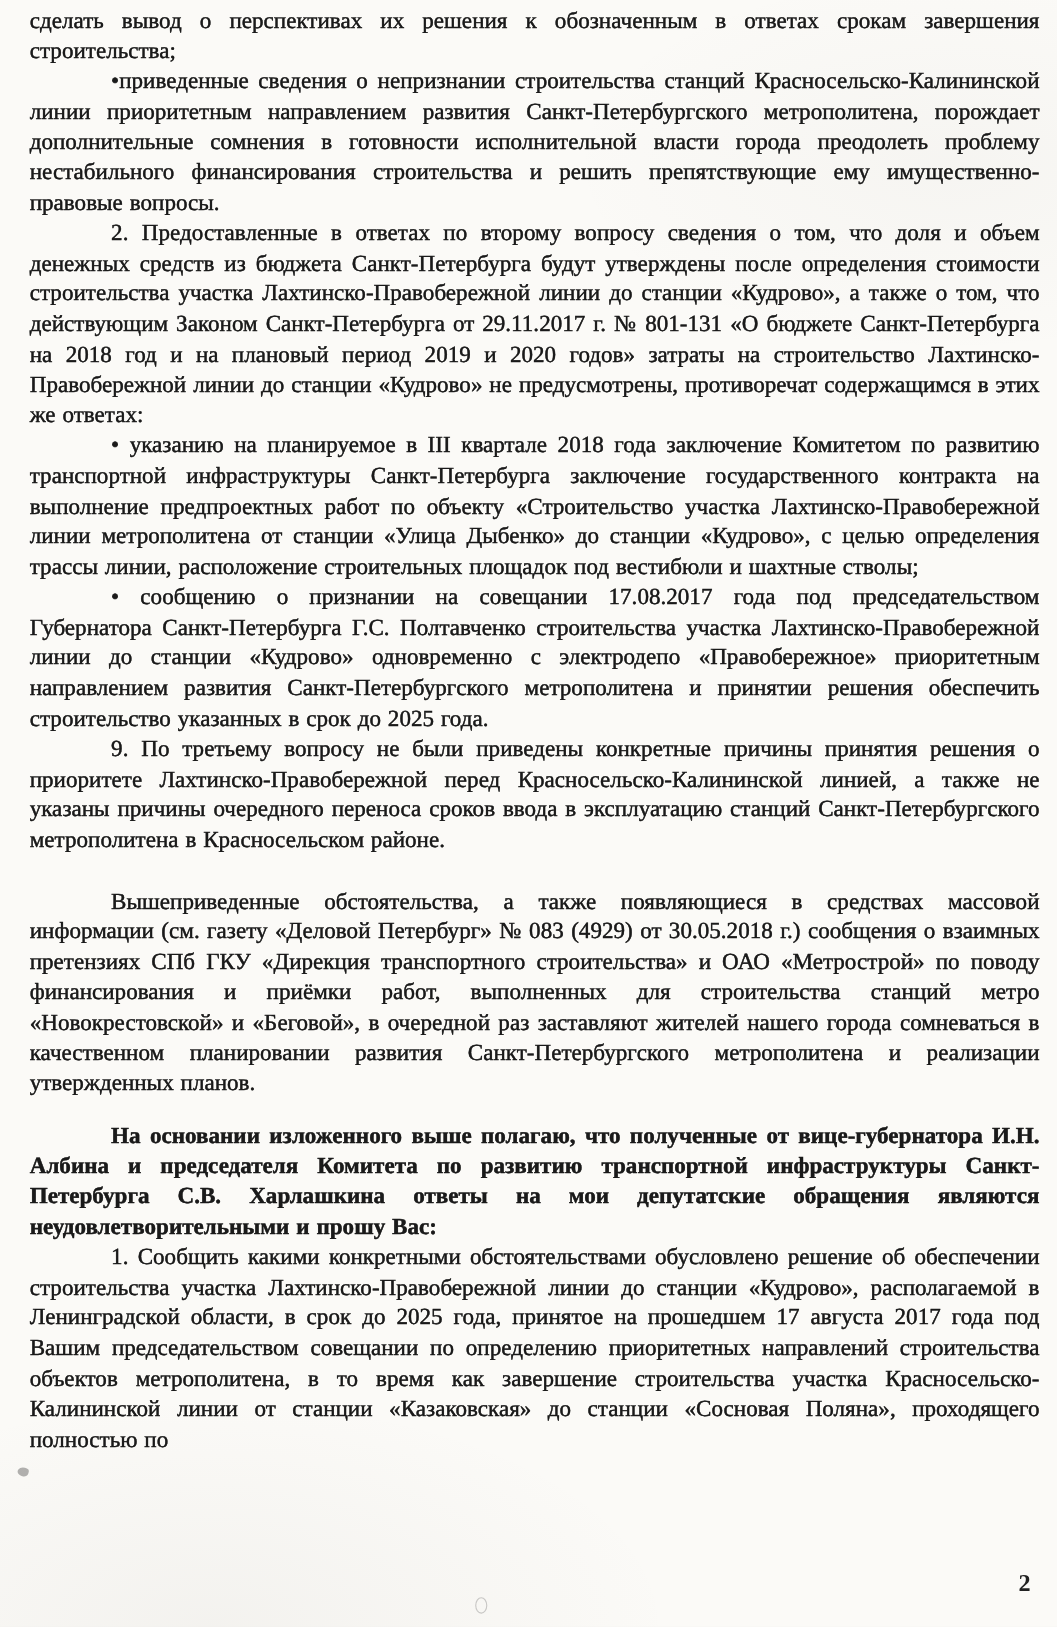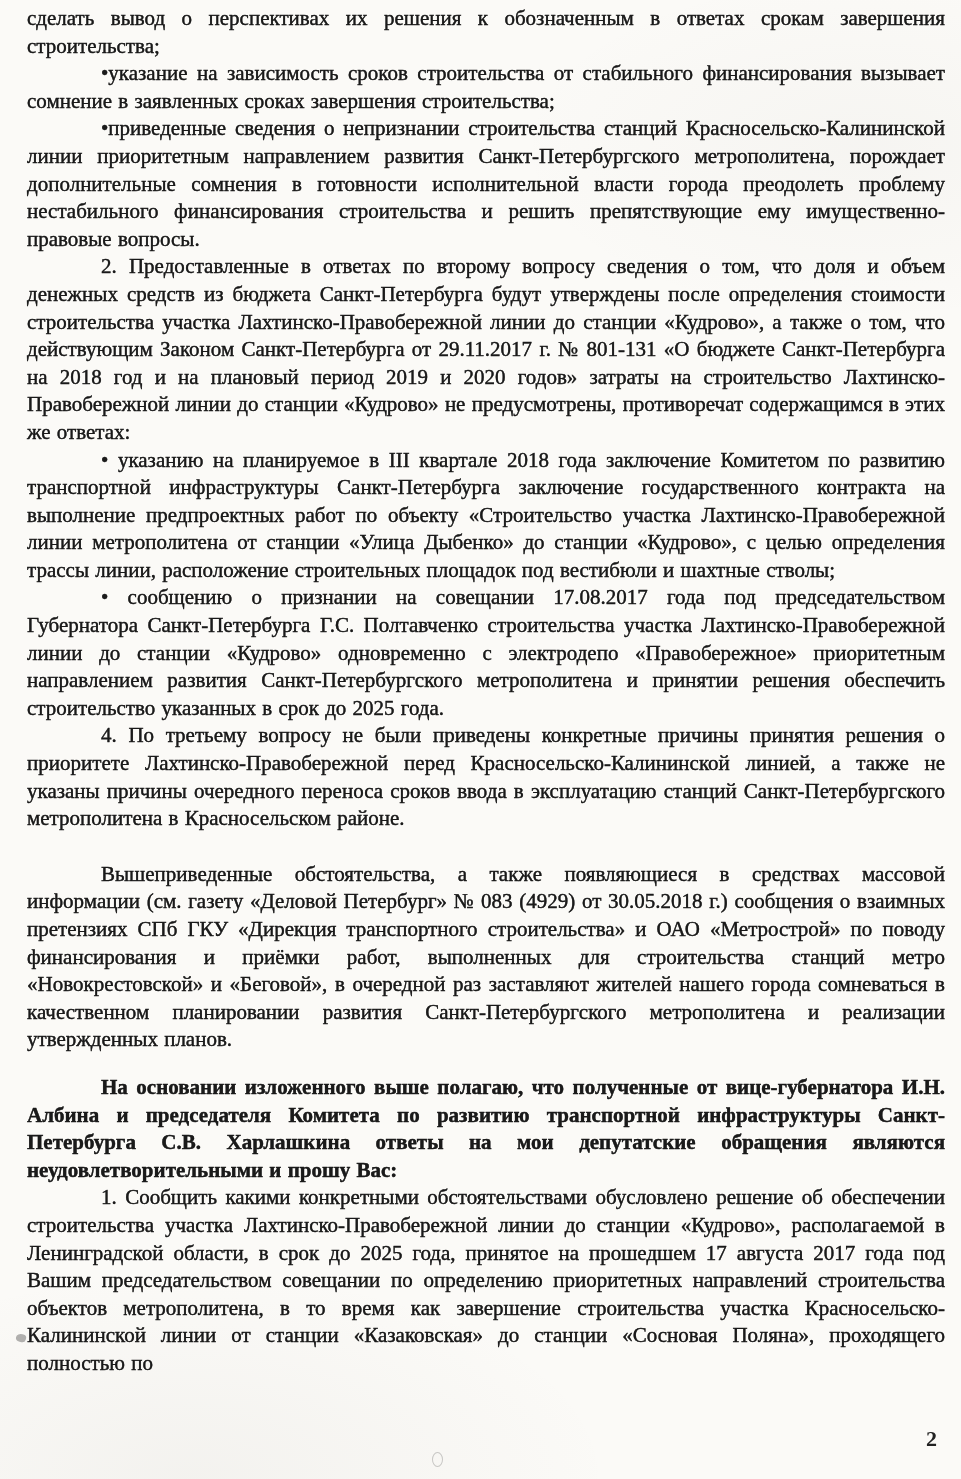--- a/index.html
+++ b/index.html
@@ -65,26 +65,25 @@
     border-radius: 60% 40% 50% 50%;
     transform: rotate(15deg);
   }
 </style>
 </head>
 <body>
 
 <main class="page">
   <section class="text">
       <p class="para continuation">сделать вывод о перспективах их решения к обозначенным в ответах срокам завершения строительства;</p>
-      <p class="para bullet">•указание на зависимость сроков строительства от стабильного финансирования вызывает сомнение в заявленных сроках завершения строительства;</p>
       <p class="para bullet">•приведенные сведения о непризнании строительства станций Красносельско-Калининской линии приоритетным направлением развития Санкт-Петербургского метрополитена, порождает дополнительные сомнения в готовности исполнительной власти города преодолеть проблему нестабильного финансирования строительства и решить препятствующие ему имущественно-правовые вопросы.</p>
       <p class="para numbered">2. Предоставленные в ответах по второму вопросу сведения о том, что доля и объем денежных средств из бюджета Санкт-Петербурга будут утверждены после определения стоимости строительства участка Лахтинско-Правобережной линии до станции «Кудрово», а также о том, что действующим Законом Санкт-Петербурга от 29.11.2017 г. № 801-131 «О бюджете Санкт-Петербурга на 2018 год и на плановый период 2019 и 2020 годов» затраты на строительство Лахтинско-Правобережной линии до станции «Кудрово» не предусмотрены, противоречат содержащимся в этих же ответах:</p>
       <p class="para bullet">• указанию на планируемое в III квартале 2018 года заключение Комитетом по развитию транспортной инфраструктуры Санкт-Петербурга заключение государственного контракта на выполнение предпроектных работ по объекту «Строительство участка Лахтинско-Правобережной линии метрополитена от станции «Улица Дыбенко» до станции «Кудрово», с целью определения трассы линии, расположение строительных площадок под вестибюли и шахтные стволы;</p>
       <p class="para bullet">• сообщению о признании на совещании 17.08.2017 года под председательством Губернатора Санкт-Петербурга Г.С. Полтавченко строительства участка Лахтинско-Правобережной линии до станции «Кудрово» одновременно с электродепо «Правобережное» приоритетным направлением развития Санкт-Петербургского метрополитена и принятии решения обеспечить строительство указанных в срок до 2025 года.</p>
-      <p class="para numbered">4. По третьему вопросу не были приведены конкретные причины принятия решения о приоритете Лахтинско-Правобережной перед Красносельско-Калининской линией, а также не указаны причины очередного переноса сроков ввода в эксплуатацию станций Санкт-Петербургского метрополитена в Красносельском районе.</p>
+      <p class="para numbered">9. По третьему вопросу не были приведены конкретные причины принятия решения о приоритете Лахтинско-Правобережной перед Красносельско-Калининской линией, а также не указаны причины очередного переноса сроков ввода в эксплуатацию станций Санкт-Петербургского метрополитена в Красносельском районе.</p>
       <p class="para indented" style="margin-top: 28px;">Вышеприведенные обстоятельства, а также появляющиеся в средствах массовой информации (см. газету «Деловой Петербург» № 083 (4929) от 30.05.2018 г.) сообщения о взаимных претензиях СПб ГКУ «Дирекция транспортного строительства» и ОАО «Метрострой» по поводу финансирования и приёмки работ, выполненных для строительства станций метро «Новокрестовской» и «Беговой», в очередной раз заставляют жителей нашего города сомневаться в качественном планировании развития Санкт-Петербургского метрополитена и реализации утвержденных планов.</p>
       <p class="para indented" style="margin-top: 20px; font-weight: bold;">На основании изложенного выше полагаю, что полученные от вице-губернатора И.Н. Албина и председателя Комитета по развитию транспортной инфраструктуры Санкт-Петербурга С.В. Харлашкина ответы на мои депутатские обращения являются неудовлетворительными и прошу Вас:</p>
       <p class="para numbered">1. Сообщить какими конкретными обстоятельствами обусловлено решение об обеспечении строительства участка Лахтинско-Правобережной линии до станции «Кудрово», располагаемой в Ленинградской области, в срок до 2025 года, принятое на прошедшем 17 августа 2017 года под Вашим председательством совещании по определению приоритетных направлений строительства объектов метрополитена, в то время как завершение строительства участка Красносельско-Калининской линии от станции «Казаковская» до станции «Сосновая Поляна», проходящего полностью по</p>
     </section>
   <span class="pageno">2</span>
   <span class="artifact-ring"></span>
   <span class="artifact-smudge"></span>
 </main>
 
 </body></html>

